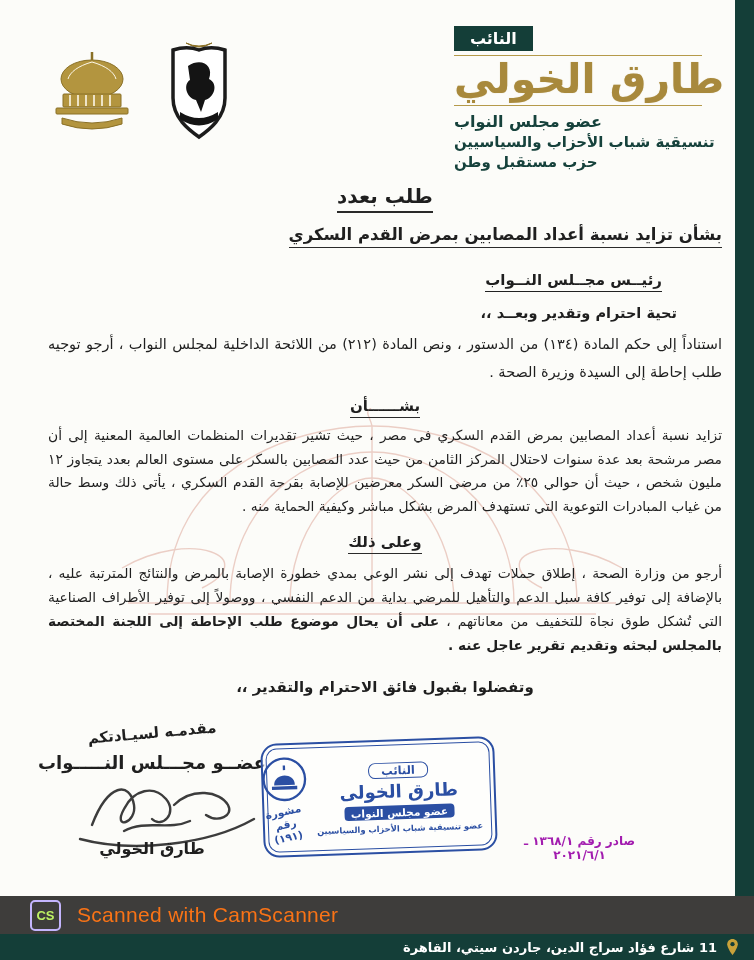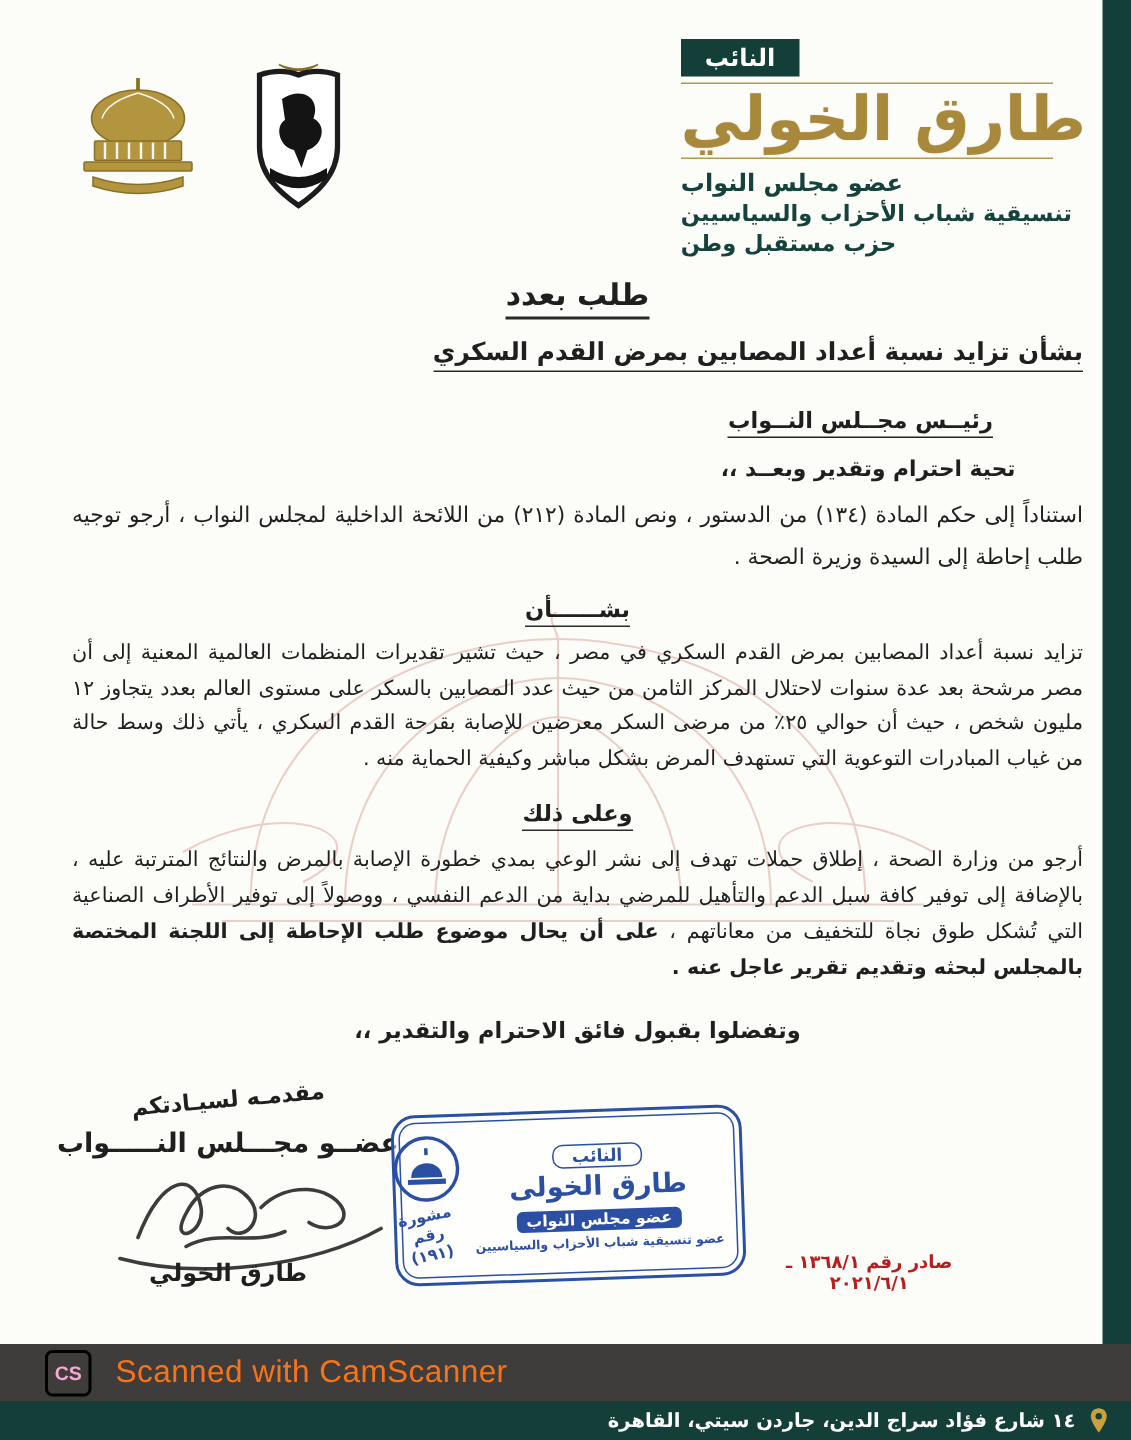--- a/index.html
+++ b/index.html
@@ -64,28 +64,28 @@
   .stamp-name{font-size:18px;font-weight:bold;margin-top:2px}
   .stamp-member{background:#2b4fa3;color:#fff;font-size:10.5px;font-weight:bold;
                 border-radius:4px;padding:1px 6px;margin-top:3px;display:inline-block}
   .stamp-org{font-size:8.3px;font-weight:bold;margin-top:3px;white-space:nowrap}
   .stamp-side{flex:.75;display:flex;flex-direction:column;align-items:center}
   .stamp-note{font-size:10.5px;font-weight:bold;transform:rotate(-10deg);margin-top:3px;
               text-align:center;line-height:1.25}
 
   
   .issue{position:absolute;left:497px;top:834px;width:165px;font-size:12px;font-weight:bold;
-         direction:rtl;text-align:center;color:#b91c1c}
+         direction:rtl;text-align:center;color:#a21caf}
 
   
   .cs-bar{position:absolute;left:0;bottom:26px;width:754px;height:38px;background:#3e3d3b;
           display:flex;align-items:center;padding-left:30px;gap:16px;box-sizing:border-box;
           font-family:"Liberation Sans",sans-serif}
-  .cs-logo{width:27px;height:27px;border:2px solid #000000;border-radius:5px;display:grid;
-           place-items:center;color:#f9a8d4;font-weight:bold;font-size:13px;flex:0 0 auto}
+  .cs-logo{width:27px;height:27px;border:2px solid #c4b5fd;border-radius:5px;display:grid;
+           place-items:center;color:#bef264;font-weight:bold;font-size:13px;flex:0 0 auto}
   .cs-text{color:#f97316;font-size:21px;letter-spacing:.3px}
 
   
   .addr-bar{position:absolute;left:0;bottom:0;width:754px;height:26px;background:#143e38;
             display:flex;align-items:center;direction:rtl;padding-right:14px;gap:8px;
             box-sizing:border-box;color:#fff;font-weight:bold;font-size:13px}
 </style>
 </head>
 <body>
 
@@ -203,16 +203,16 @@
   <div class="cs-bar">
     <div class="cs-logo">CS</div>
     <div class="cs-text">Scanned with CamScanner</div>
   </div>
 
   <div class="addr-bar">
     <svg width="15" height="18" viewBox="0 0 24 28">
       <path d="M12 1C7 1 3.5 4.8 3.5 9.5 C3.5 15.5 12 27 12 27 S20.5 15.5 20.5 9.5 C20.5 4.8 17 1 12 1 Z" fill="#c9a23a"></path>
       <circle cx="12" cy="9.5" r="3.4" fill="#143e38"></circle>
     </svg>
-    <span>١٤ شارع فؤاد سراج الدين، جاردن سيتي، القاهرة</span>
+    <span>11 شارع فؤاد سراج الدين، جاردن سيتي، القاهرة</span>
   </div>
 
 </div>
 
 </body></html>

